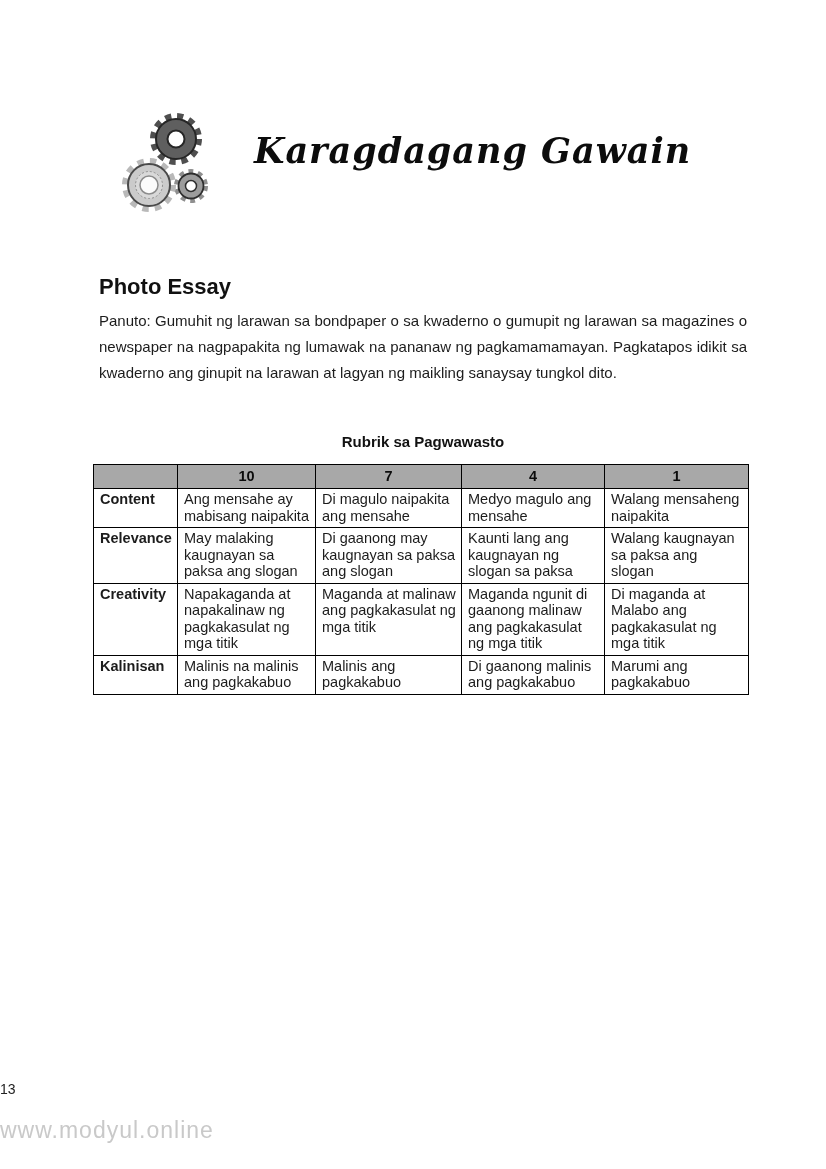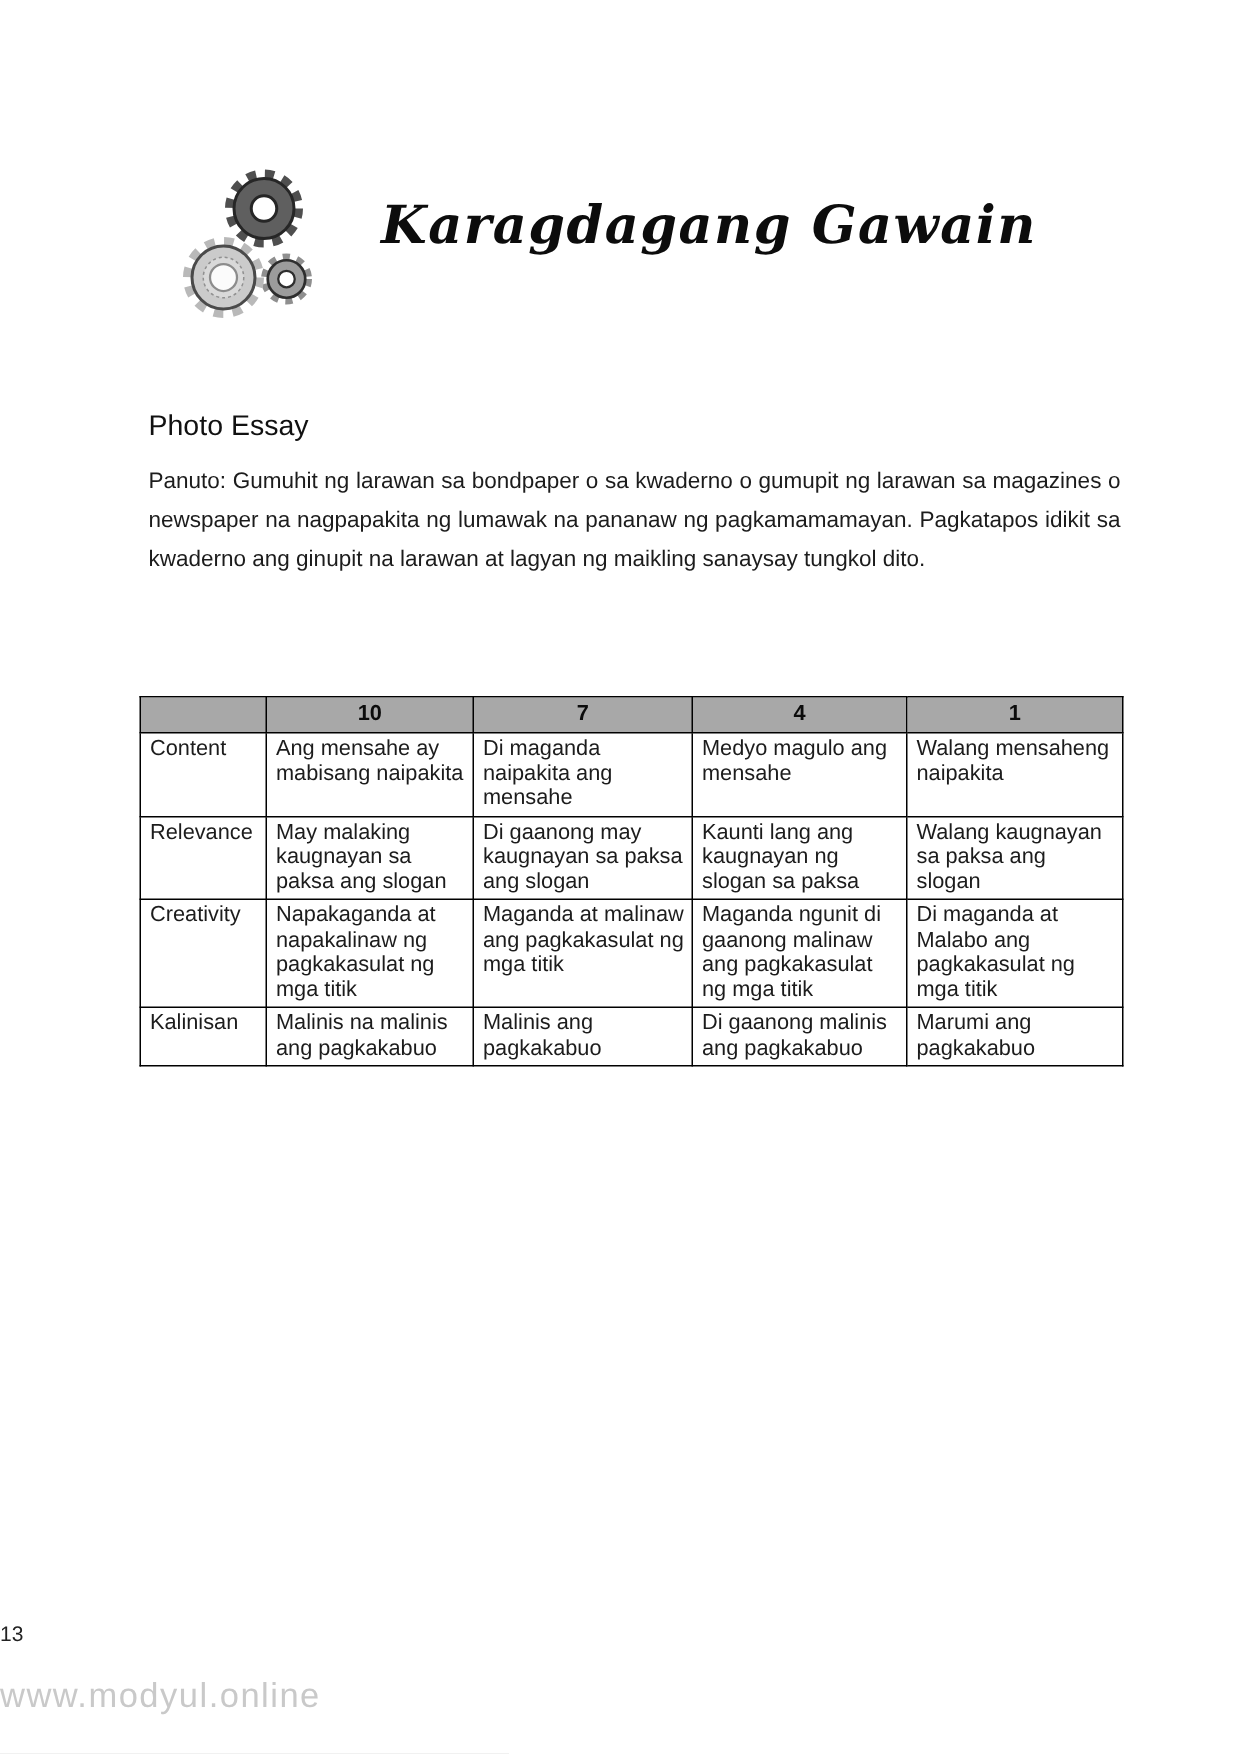--- a/index.html
+++ b/index.html
@@ -18,21 +18,21 @@
   }
   .doc-title{
     position:absolute;left:254px;top:130px;
     font-family:"DejaVu Serif", serif;
     font-weight:bold;font-style:italic;
     font-size:35px;letter-spacing:1px;color:#0c0c0c;
     white-space:nowrap;
   }
   .section-heading{
     position:absolute;left:99px;top:274px;
-    font-size:19px;font-weight:normal;color:#111;
+    font-size:22px;font-weight:bold;color:#111;
   }
   .instructions{
     position:absolute;left:99px;top:308px;width:648px;
     font-size:15px;line-height:26px;text-align:justify;color:#1c1c1c;
   }
   .instructions .lbl{font-weight:normal;}
   .rubric-title{
     position:absolute;left:99px;top:433px;width:648px;
     text-align:center;font-size:15px;font-weight:bold;color:#111;
   }
@@ -47,21 +47,21 @@
     vertical-align:top;
     overflow:hidden;
   }
   table.rubric th{
     background:#a8a8a8;
     text-align:center;vertical-align:middle;
     font-weight:bold;color:#0c0c0c;
     padding:3px 4px;
     height:17px;
   }
-  table.rubric td.rowlabel{font-weight:normal;}
+  table.rubric td.rowlabel{font-weight:bold;}
   .page-number{
     position:absolute;left:0;top:1081px;width:826px;
     text-align:left;font-size:14px;color:#222;
   }
   .watermark{
     position:absolute;left:0;top:1117px;width:826px;
     text-align:left;font-size:23px;color:#c9c9c9;
     letter-spacing:1px;
   }
 </style>
@@ -93,20 +93,21 @@
   </svg>
 
   <div class="doc-title">Karagdagang Gawain</div>
 
   <div class="section-heading">Photo Essay</div>
 
   <div class="instructions">
     <span class="lbl">Panuto</span><span>: Gumuhit ng larawan sa bondpaper o sa kwaderno o gumupit ng larawan sa magazines o newspaper na nagpapakita ng lumawak na pananaw ng pagkamamamayan. Pagkatapos idikit sa kwaderno ang ginupit na larawan at lagyan ng maikling sanaysay tungkol dito.</span>
   </div>
 
+  <div class="rubric-title">Rubrik sa Pagwawasto</div>
 
   <table class="rubric">
     <colgroup>
       <col style="width:84px">
         <col style="width:138px">
         <col style="width:146px">
         <col style="width:143px">
         <col style="width:144px">
     </colgroup>
     <thead>
@@ -115,21 +116,21 @@
         <th>10</th>
         <th>7</th>
         <th>4</th>
         <th>1</th>
       </tr>
     </thead>
     <tbody>
       <tr>
         <td class="rowlabel">Content</td>
         <td>Ang mensahe ay mabisang naipakita</td>
-        <td>Di maganda naipakita ang mensahe</td>
+        <td>Di magulo naipakita ang mensahe</td>
         <td>Medyo magulo ang mensahe</td>
         <td>Walang mensaheng naipakita</td>
       </tr>
       <tr>
         <td class="rowlabel">Relevance</td>
         <td>May malaking kaugnayan sa paksa ang slogan</td>
         <td>Di gaanong may kaugnayan sa paksa ang slogan</td>
         <td>Kaunti lang ang kaugnayan ng slogan sa paksa</td>
         <td>Walang kaugnayan sa paksa ang slogan</td>
       </tr>

